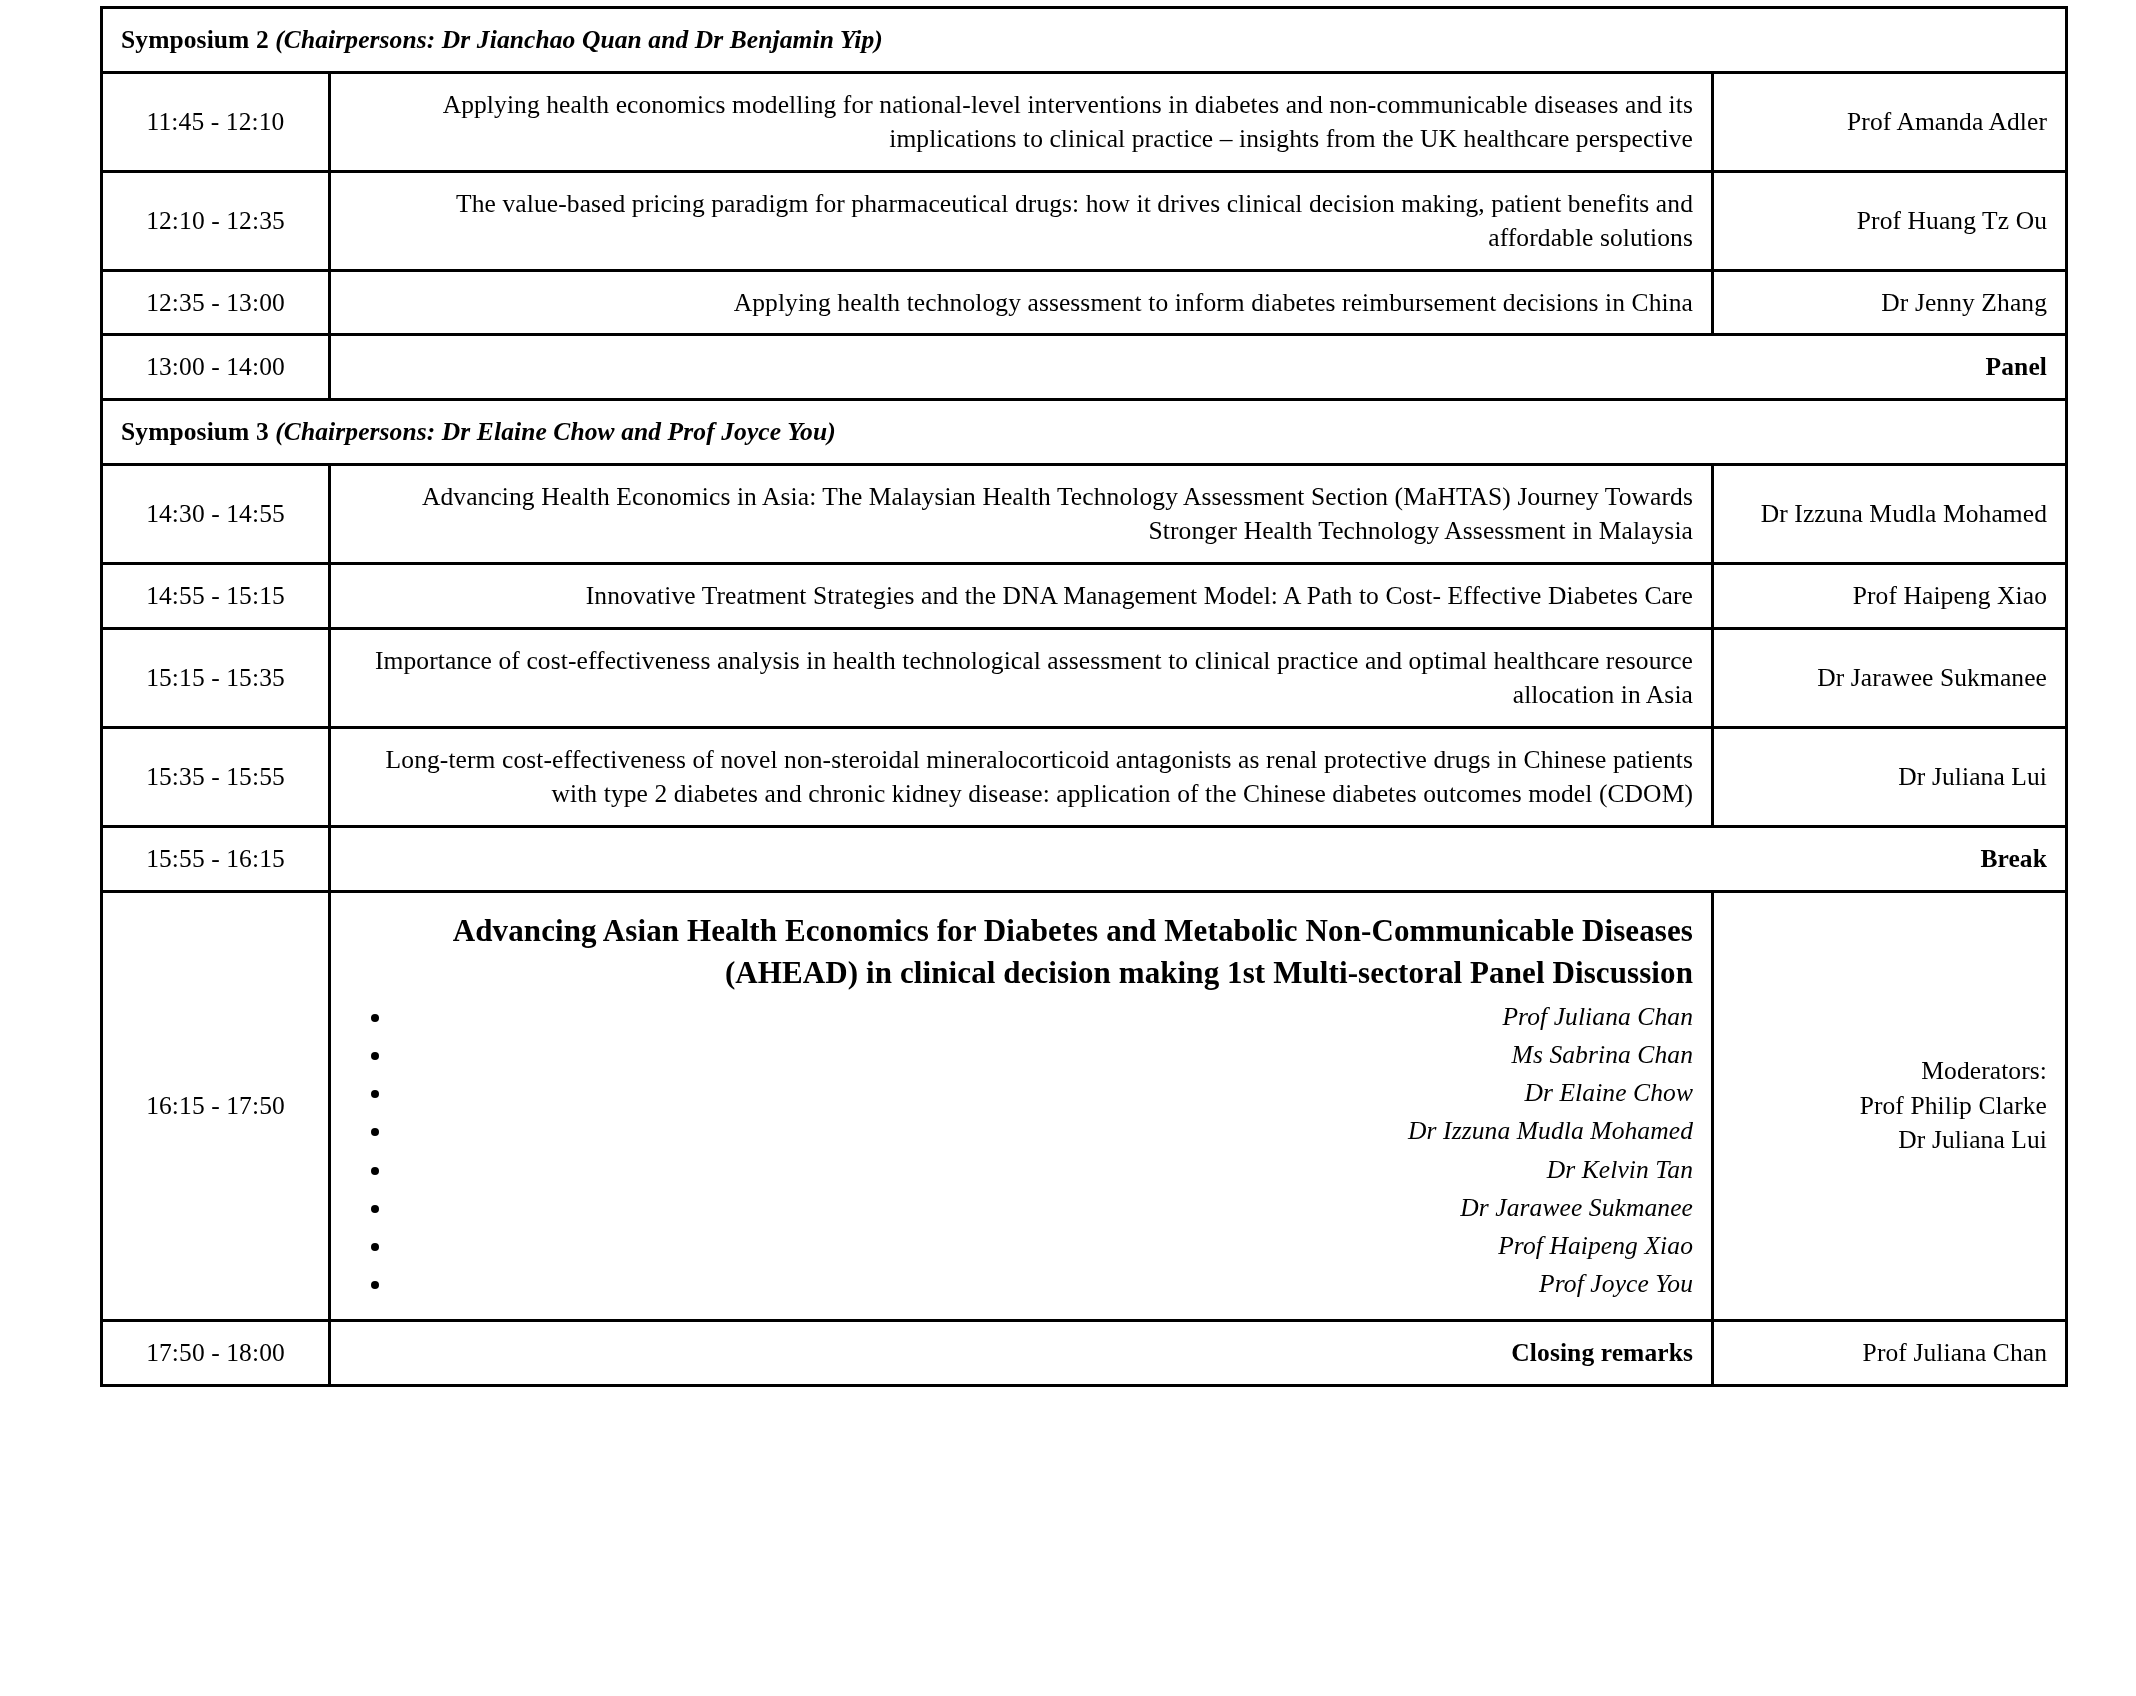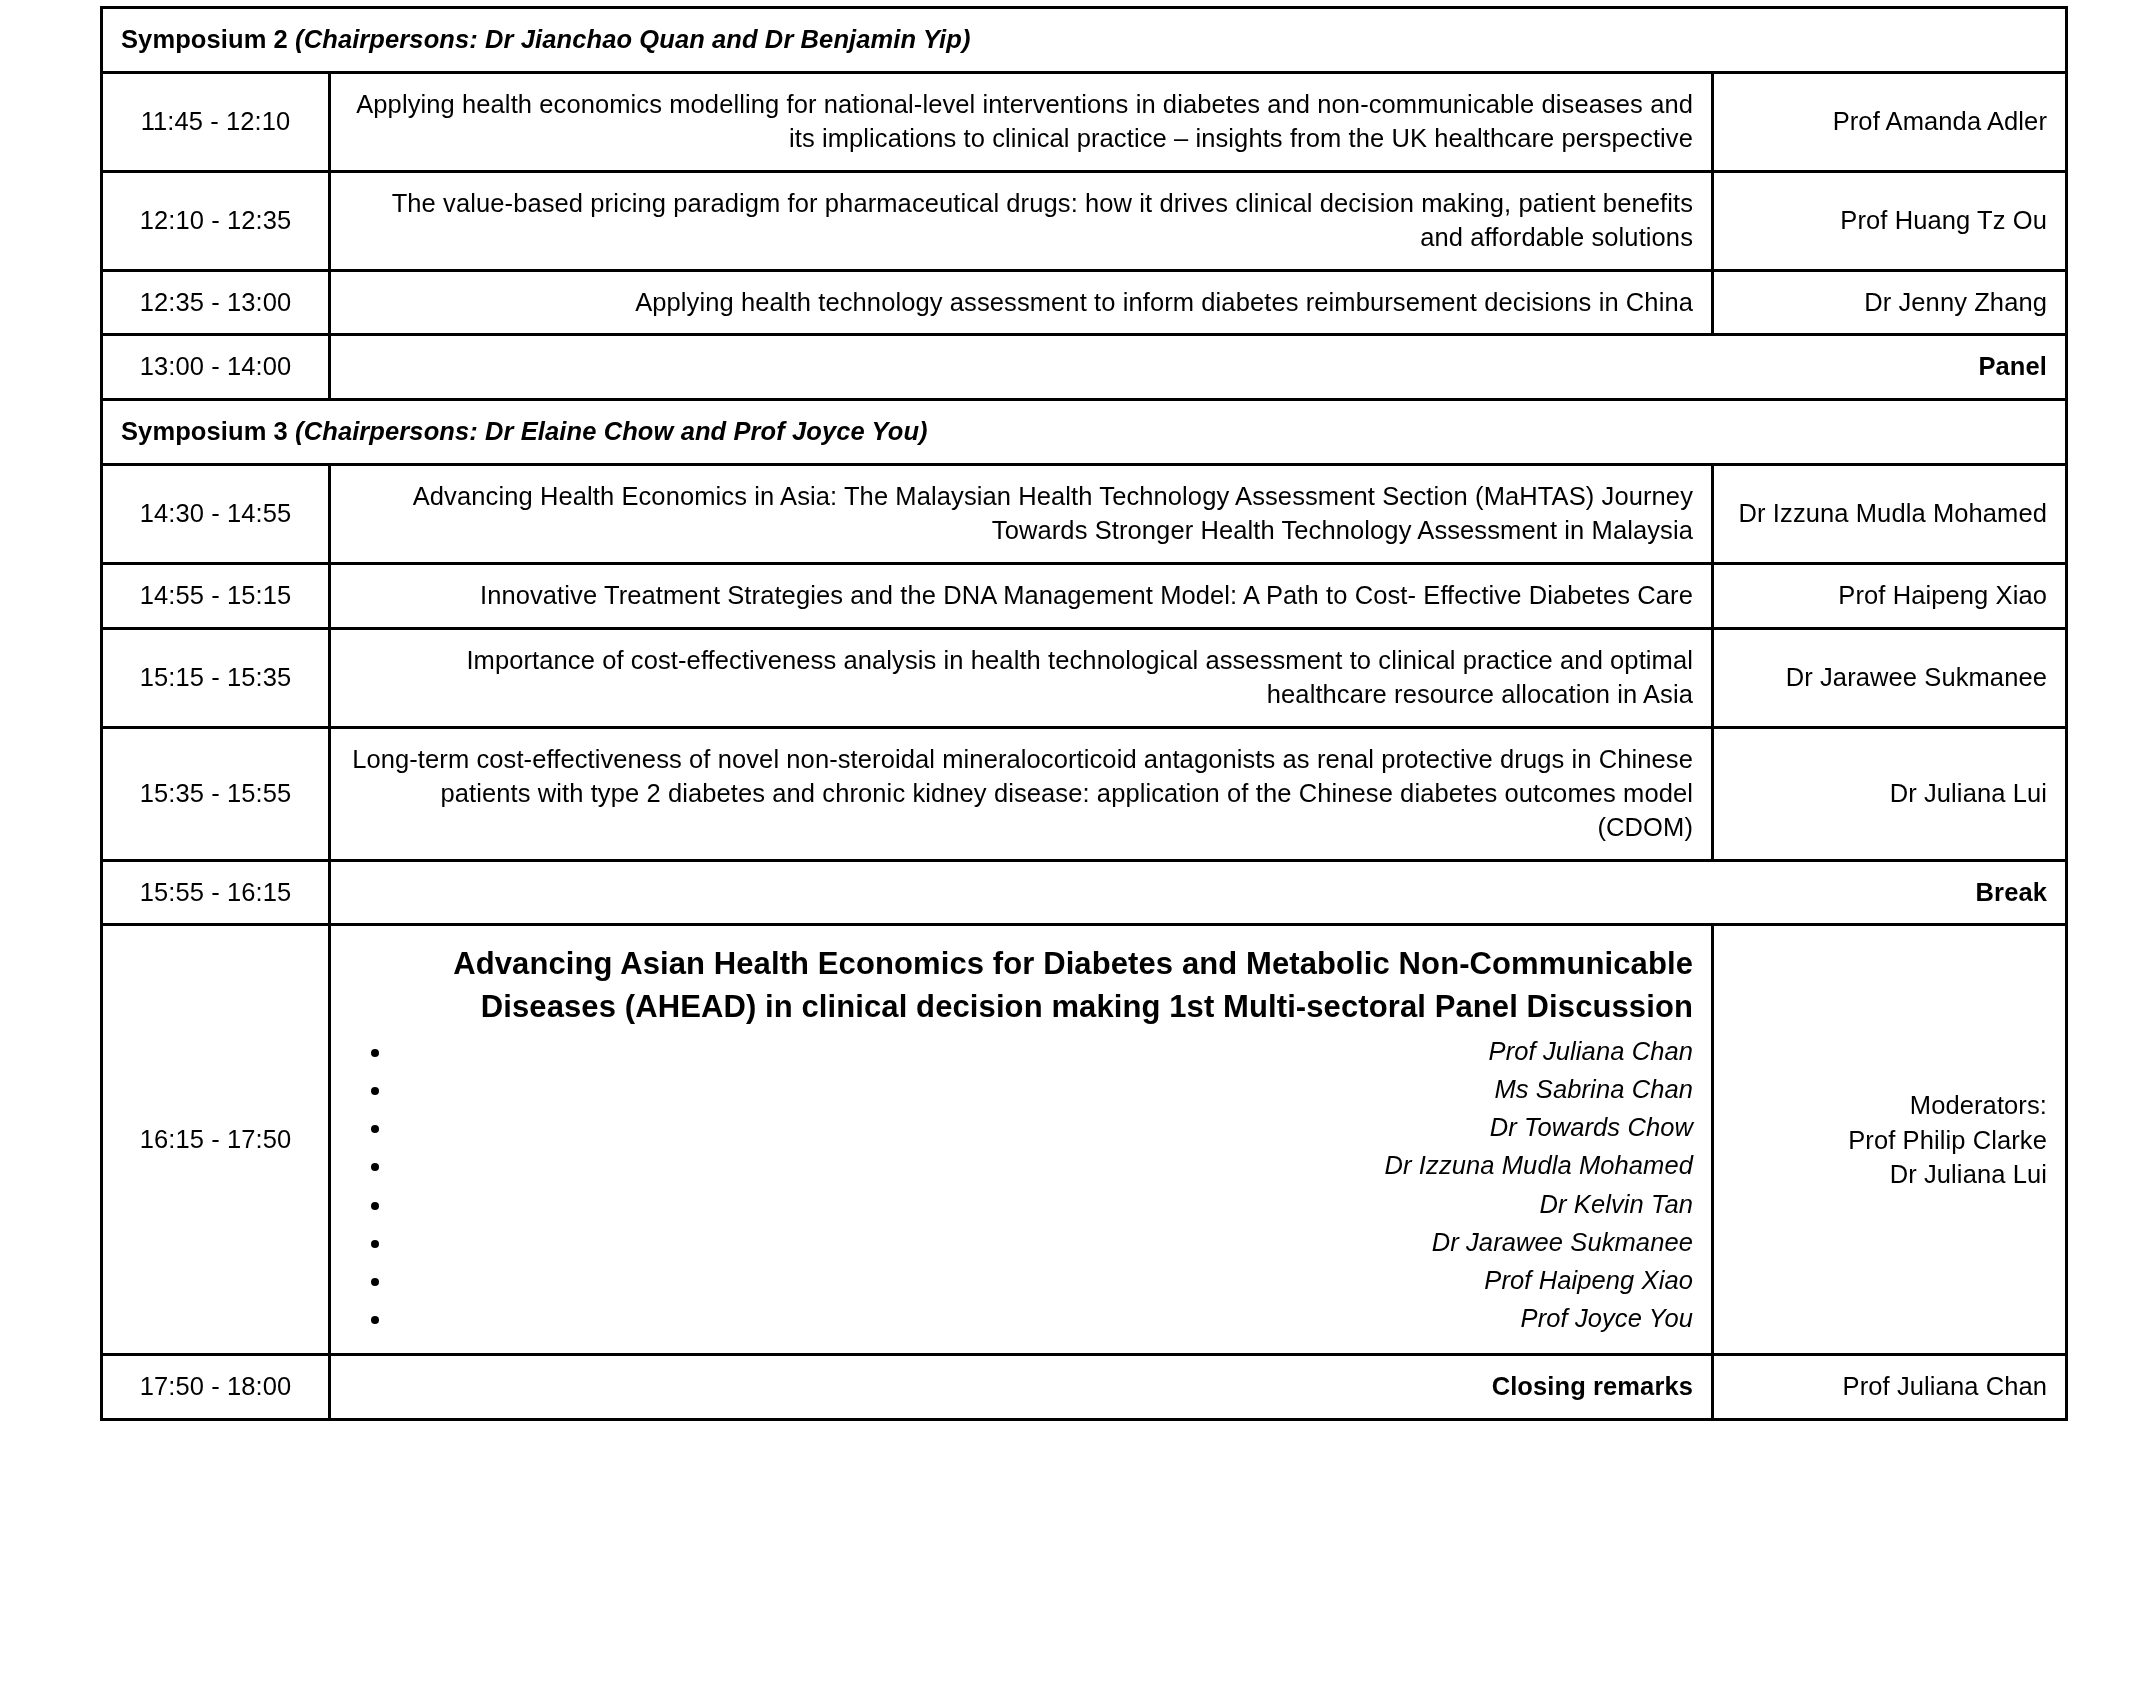--- a/index.html
+++ b/index.html
@@ -24,20 +24,21 @@
     width: 1965px;
     table-layout: fixed;
   }
   table.agenda td {
     border: 3px solid #000000;
     vertical-align: middle;
     padding: 14px 18px;
     font-size: 25.5px;
     line-height: 1.33;
     letter-spacing: 0.1px;
+    font-family: Liberation Serif, serif;
   }
   col.c-time { width: 228px; }
   col.c-topic { width: 1383px; }
   col.c-speaker { width: 354px; }
 
   td.time {
     text-align: center;
     font-size: 25px;
     padding: 14px 6px;
     white-space: nowrap;
@@ -168,21 +169,21 @@
         <td class="topic bold" colspan="2">Break</td>
       </tr>
 
       <tr>
         <td class="time tall-panel">16:15 - 17:50</td>
         <td class="topic tall-panel">
           <div class="panel-title">Advancing Asian Health Economics for Diabetes and Metabolic Non-Communicable Diseases (AHEAD) in clinical decision making 1st Multi-sectoral Panel Discussion</div>
           <ul class="panelists">
             <li>Prof Juliana Chan</li>
             <li>Ms Sabrina Chan</li>
-            <li>Dr Towards Chow</li>
+            <li>Dr Elaine Chow</li>
             <li>Dr Izzuna Mudla Mohamed</li>
             <li>Dr Kelvin Tan</li>
             <li>Dr Jarawee Sukmanee</li>
             <li>Prof Haipeng Xiao</li>
             <li>Prof Joyce You</li>
           </ul>
         </td>
         <td class="speaker tall-panel">
           <span class="mod-line">Moderators:</span>
           <span class="mod-line">Prof Philip Clarke</span>

